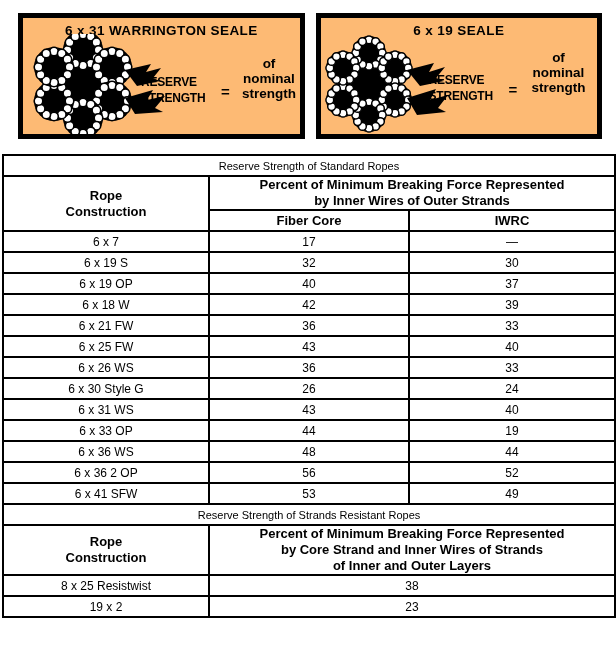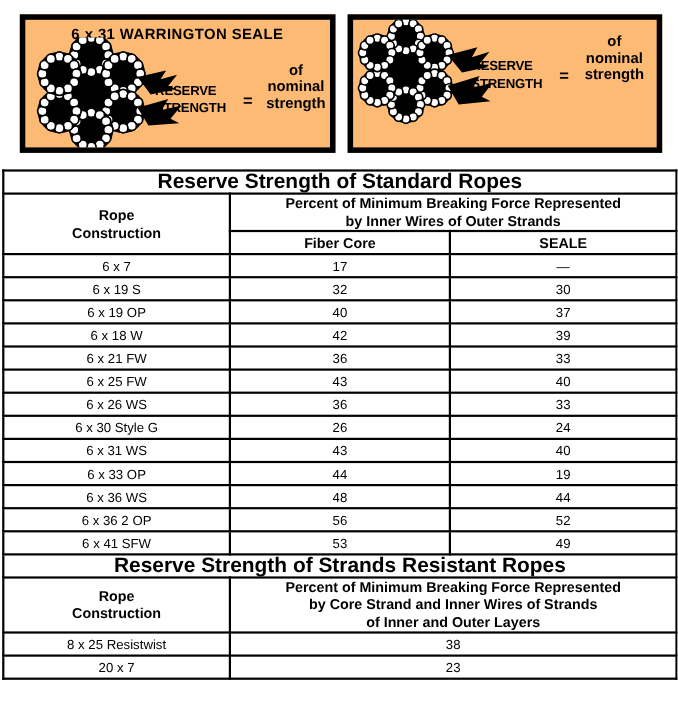--- a/index.html
+++ b/index.html
@@ -85,22 +85,22 @@
     border: 2.5px solid #000;
     background: #ffffff;
     text-align: center;
     vertical-align: middle;
     padding: 0;
     height: 19px;
     line-height: 16px;
   }
   td.section-title {
     background: #dcdcdc;
-    font-weight: bold;
-    font-size: 19px;
+    font-weight: normal;
+    font-size: 11px;
     height: 22px;
   }
   td.col-head {
     background: #dcdcdc;
     font-weight: bold;
     font-size: 13px;
     line-height: 17px;
     padding: 3px 2px;
   }
   td.col-head-tall { height: 56px; }
@@ -159,20 +159,21 @@
 
       <div class="pct-block" style="left:207px; top:18px; width:78px;">
         <div class="pct-small">of</div>
         <div class="pct-small">nominal</div>
         <div class="pct-small">strength</div>
       </div>
     </div>
   </div>
 
   <div class="diagram-box">
+    <div class="diagram-title">6 x 19 SEALE</div>
     <div class="diagram-body">
 
       <svg class="rope-svg narrow" width="160" height="100" viewBox="0 0 160 100">
         <defs>
           <g id="strandR">
             <circle cx="0" cy="0" r="17" fill="#000"></circle>
             <g fill="#fff" stroke="#000" stroke-width="1.5">
               <circle cx="0" cy="-13.2" r="3.9"></circle>
               <circle cx="6.6" cy="-11.4" r="3.9"></circle>
               <circle cx="11.4" cy="-6.6" r="3.9"></circle>
@@ -231,21 +232,21 @@
         <div>Rope</div>
         <div>Construction</div>
       </td>
       <td class="col-head" colspan="2">
         <div>Percent of Minimum Breaking Force Represented</div>
         <div>by Inner Wires of Outer Strands</div>
       </td>
     </tr>
     <tr>
       <td class="col-head col-head-sub">Fiber Core</td>
-      <td class="col-head col-head-sub">SEALE</td>
+      <td class="col-head col-head-sub">IWRC</td>
     </tr>
 
     <tr>
       <td class="data-cell">6 x 7</td>
       <td class="data-cell">17</td>
       <td class="data-cell">—</td>
     </tr>
     <tr>
       <td class="data-cell">6 x 19 S</td>
       <td class="data-cell">32</td>
@@ -319,17 +320,17 @@
         <div>Percent of Minimum Breaking Force Represented</div>
         <div>by Core Strand and Inner Wires of Strands</div>
         <div>of Inner and Outer Layers</div>
       </td>
     </tr>
     <tr>
       <td class="data-cell">8 x 25 Resistwist</td>
       <td class="data-cell" colspan="2">38</td>
     </tr>
     <tr>
-      <td class="data-cell">20 x 7</td>
+      <td class="data-cell">19 x 2</td>
       <td class="data-cell" colspan="2">23</td>
     </tr>
   </tbody>
 </table>
 
 </body></html>

